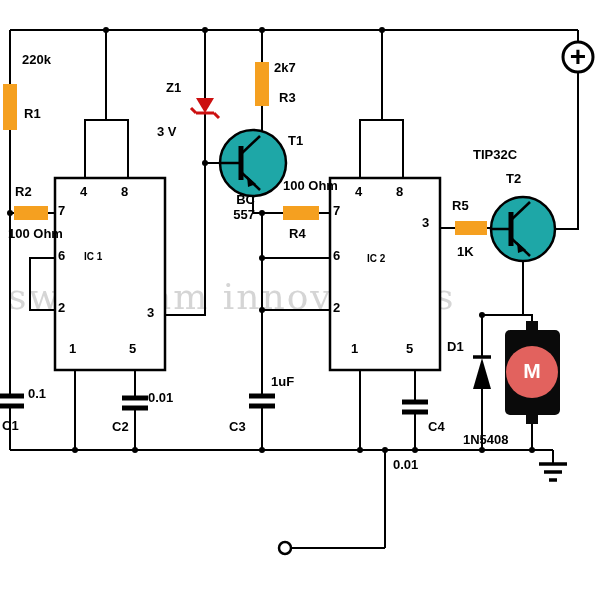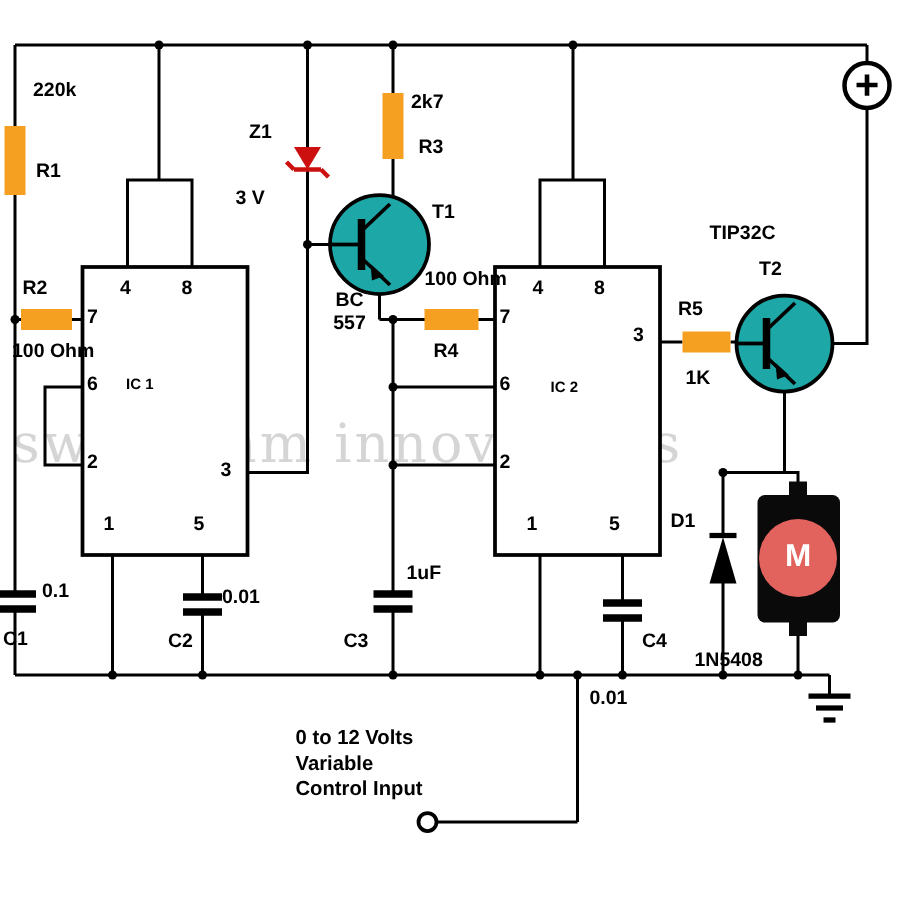--- a/index.html
+++ b/index.html
@@ -3,21 +3,21 @@
 <meta charset="utf-8">
 <style>
   *{margin:0;padding:0;box-sizing:border-box}
   html,body{background:#fff}
   body{font-family:"Liberation Sans",sans-serif}
   .canvas{position:relative;width:600px;height:600px;background:#fff;overflow:hidden}
   .watermark{position:absolute;left:8px;top:276px;font-size:36px;letter-spacing:2px;
              color:#d5d5d5;font-family:"DejaVu Serif",serif;white-space:nowrap;z-index:1}
   svg.schem{position:absolute;left:0;top:0;z-index:2}
   .lbl{position:absolute;font-size:13px;font-weight:bold;color:#000;white-space:nowrap;z-index:3;line-height:15px}
-  .multi{white-space:pre-line;text-align:center}
+  .multi{white-space:pre-line;text-align:right}
   .ctl{white-space:pre-line;line-height:17px;font-size:13.5px;text-align:left}
   .ic-name{font-size:10px}
   .motor-m{position:absolute;left:519px;top:359px;width:26px;text-align:center;
            font-size:21px;font-weight:bold;color:#fff;z-index:3}
   .plus{position:absolute;left:563px;top:41px;width:30px;text-align:center;
         font-size:28px;font-weight:bold;color:#000;z-index:3}
 </style>
 </head>
 <body>
 
@@ -234,17 +234,14 @@
 
   <span class="lbl" style="left:28px;top:386px">0.1</span>
   <span class="lbl" style="left:2px;top:418px">C1</span>
   <span class="lbl" style="left:148px;top:390px">0.01</span>
   <span class="lbl" style="left:112px;top:419px">C2</span>
   <span class="lbl" style="left:271px;top:374px">1uF</span>
   <span class="lbl" style="left:229px;top:419px">C3</span>
   <span class="lbl" style="left:428px;top:419px">C4</span>
   <span class="lbl" style="left:393px;top:457px">0.01</span>
 
-  <span class="lbl ctl" style="left:197px;top:483px">0 to 12 Volts
-Variable
-Control Input</span>
 
 </div>
 
 </body></html>

